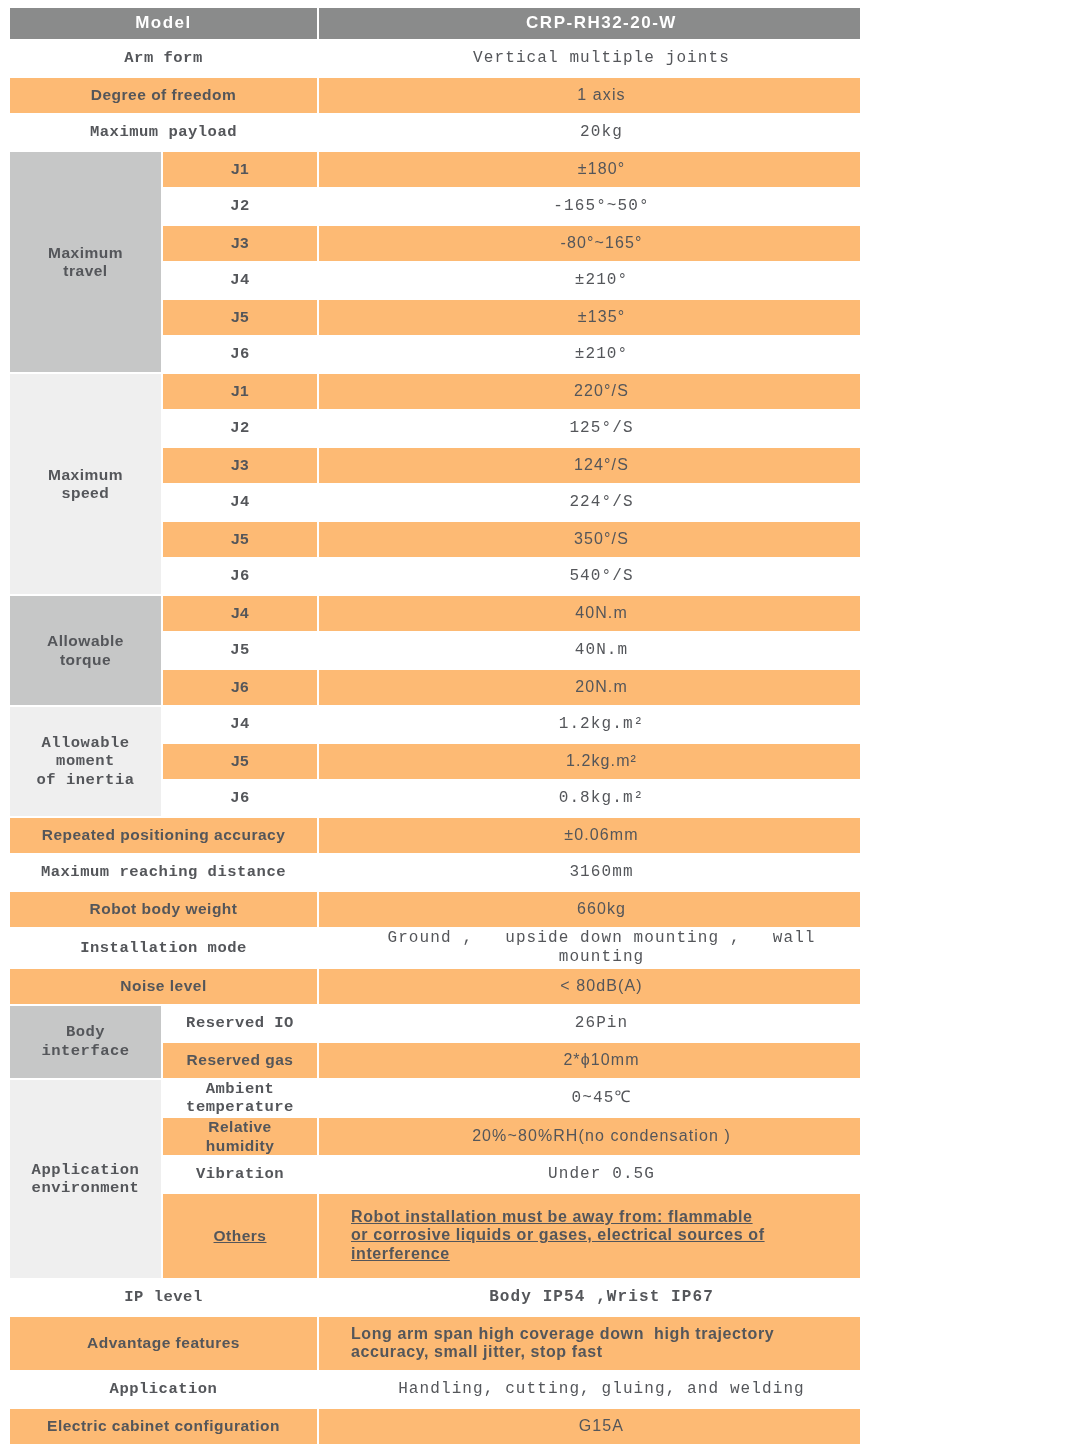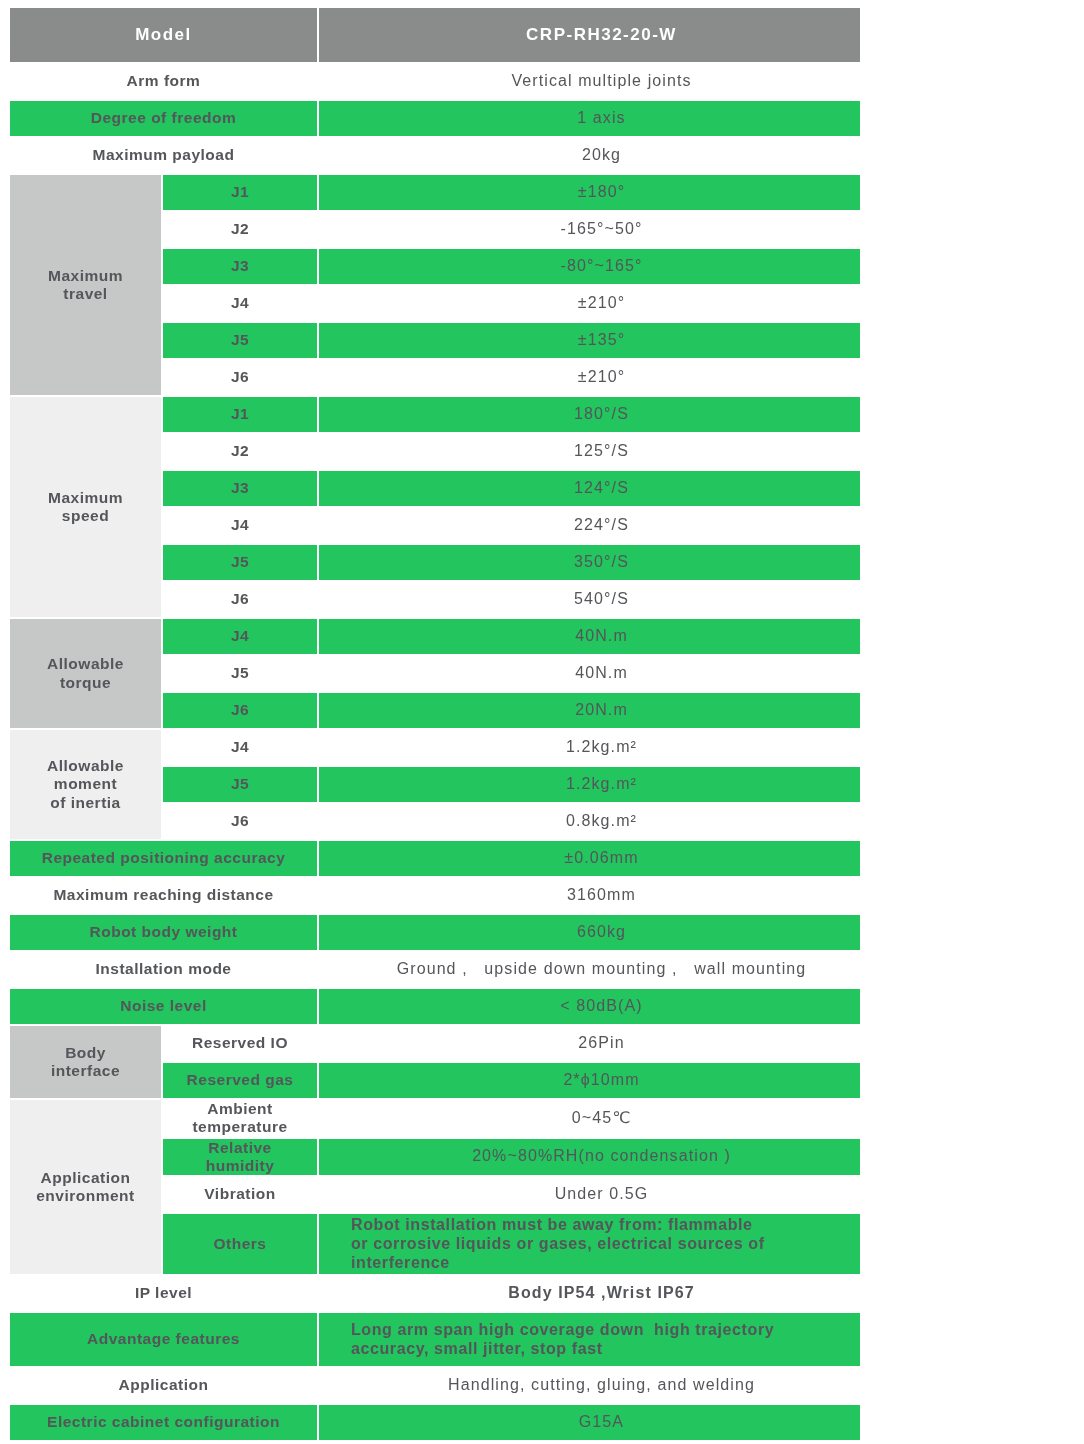--- a/index.html
+++ b/index.html
@@ -12,34 +12,34 @@
     border-collapse:separate;border-spacing:2px;
     margin:6px 0 0 8px;table-layout:fixed;
   }
   col.c-group{width:151px;}
   col.c-sub{width:154px;}
   col.c-val{width:541px;}
   td{
     height:35px;vertical-align:middle;text-align:center;
     overflow:hidden;padding:0;
   }
-  tr.hr td{height:54px;background:#8a8b8b;color:#ffffff;
+  tr.hr td{height:31px;background:#8a8b8b;color:#ffffff;
     font-weight:bold;font-size:17px;letter-spacing:1.5px;}
-  tr.g td{background:#22c55e;}
-  tr.w td{background:#ffffff;}
+  tr.g td{background:#fdba74;}
+  tr.w td{background:#ffffff;font-family:Liberation Mono, monospace;}
   td.gd{background:#c6c7c7 !important;}
   td.gl{background:#efefef !important;}
   .lbl,.grp,.sub{
     font-weight:bold;font-size:15.5px;letter-spacing:0.5px;
     line-height:1.18;white-space:pre-line;
   }
   .val{font-size:16px;letter-spacing:1.1px;white-space:pre-wrap;line-height:1.18;padding-left:24px;}
   .val-left{text-align:left;padding-left:32px;padding-right:10px;letter-spacing:0.6px;}
   .b{font-weight:bold;}
-  tr.tall3 td{height:60px;}
+  tr.tall3 td{height:84px;text-decoration:underline;}
   tr.tall2 td{height:53px;}
 </style>
 </head>
 <body>
 
 <div class="page">
   <table class="spec">
     <colgroup>
         <col class="c-group">
         <col class="c-sub">
@@ -89,21 +89,21 @@
     </tr>
     <tr class="w">
       <td class="sub">J6</td>
       <td class="val">±210°</td>
     </tr>
 
     <tr class="g">
       <td rowspan="6" class="grp gl">Maximum
 speed</td>
       <td class="sub">J1</td>
-      <td class="val">180°/S</td>
+      <td class="val">220°/S</td>
     </tr>
     <tr class="w">
       <td class="sub">J2</td>
       <td class="val">125°/S</td>
     </tr>
     <tr class="g">
       <td class="sub">J3</td>
       <td class="val">124°/S</td>
     </tr>
     <tr class="w">

